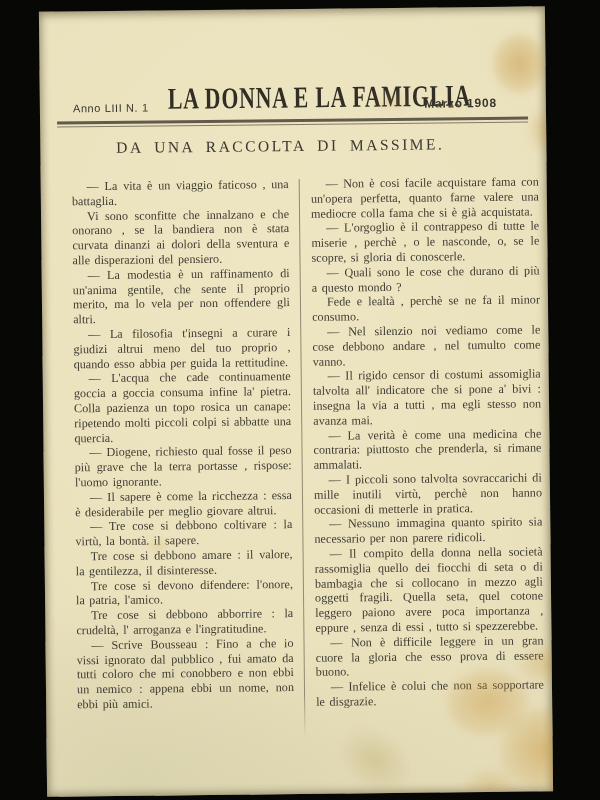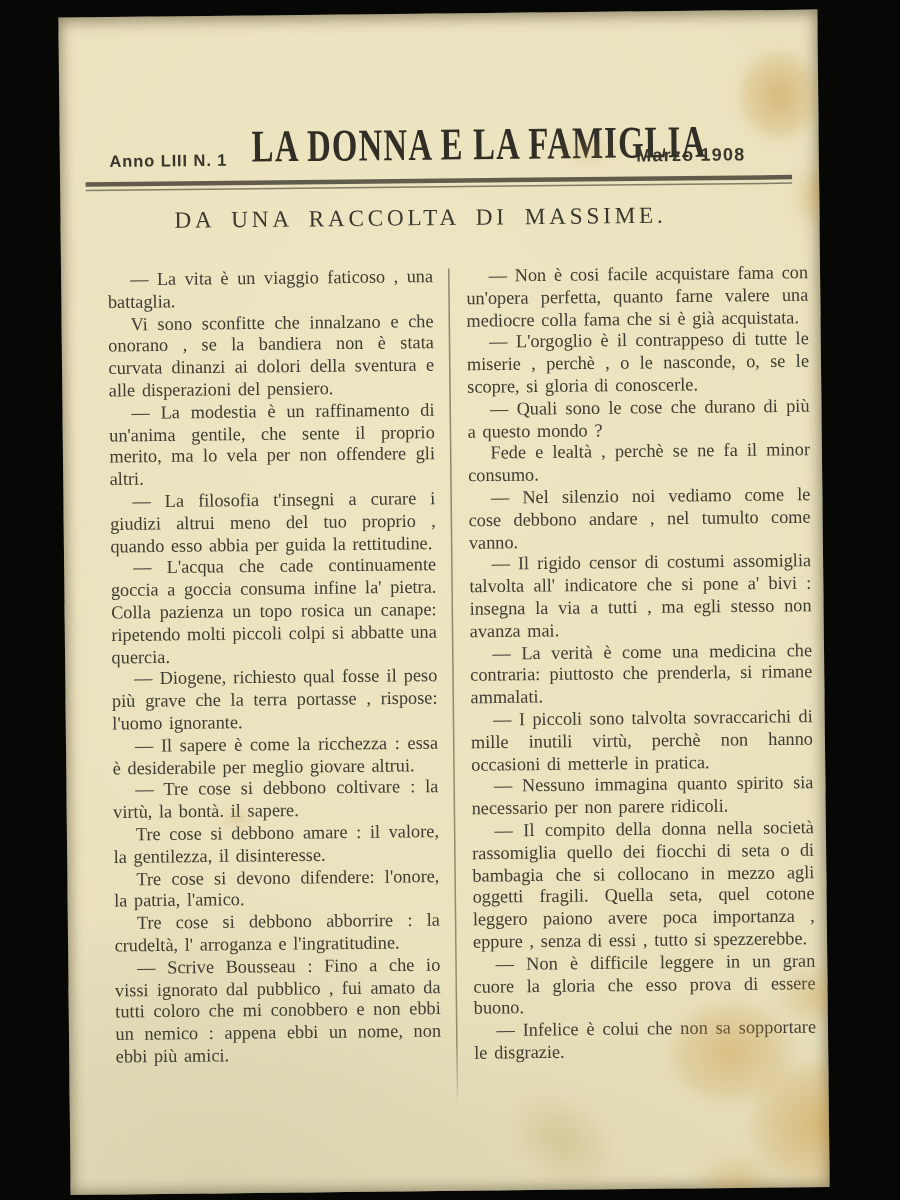--- a/index.html
+++ b/index.html
@@ -23,21 +23,21 @@
       inset 3px 0 9px rgba(70,60,35,0.14),
       inset 0 -3px 8px rgba(70,60,35,0.18);
     overflow:hidden;
     color:#3f3c32;
   }
   
   .masthead{position:absolute;left:0;top:66px;width:100%;height:40px;}
   .issue{
     position:absolute;left:33px;bottom:3px;
     font-family:"Liberation Sans", sans-serif;
-    font-size:11px;font-weight:bold;letter-spacing:0.6px;color:#39362d;
+    font-size:11px;font-weight:normal;letter-spacing:0.6px;color:#39362d;
   }
   .mast-title{
     position:absolute;left:128px;bottom:0;margin:0;
     font-family:"Liberation Serif", serif;
     font-size:28px;font-weight:bold;letter-spacing:1px;color:#312e26;
     white-space:nowrap;
     transform:scaleX(0.78) scaleY(1.08);transform-origin:left bottom;
   }
   .date{
     position:absolute;right:49px;bottom:3px;

